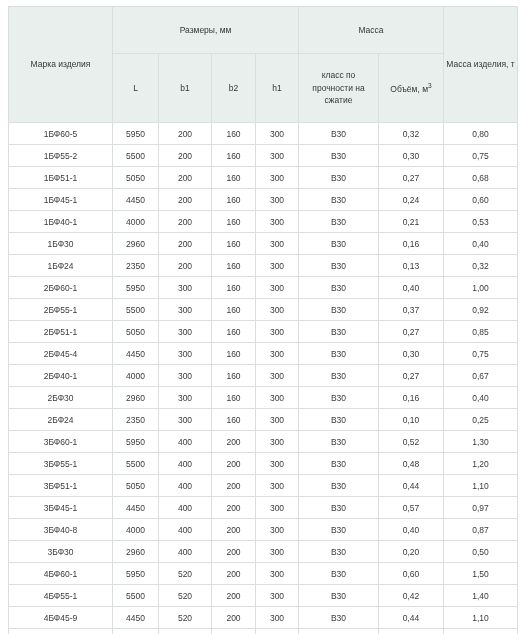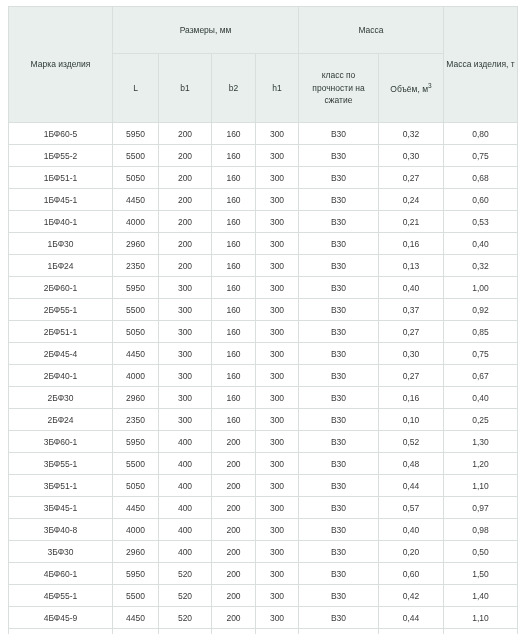--- a/index.html
+++ b/index.html
@@ -265,21 +265,21 @@
         <td>0,97</td>
       </tr>
       <tr>
         <td>3БФ40-8</td>
         <td>4000</td>
         <td>400</td>
         <td>200</td>
         <td>300</td>
         <td>В30</td>
         <td>0,40</td>
-        <td>0,98</td>
+        <td>0,87</td>
       </tr>
       <tr>
         <td>3БФ30</td>
         <td>2960</td>
         <td>400</td>
         <td>200</td>
         <td>300</td>
         <td>В30</td>
         <td>0,20</td>
         <td>0,50</td>

